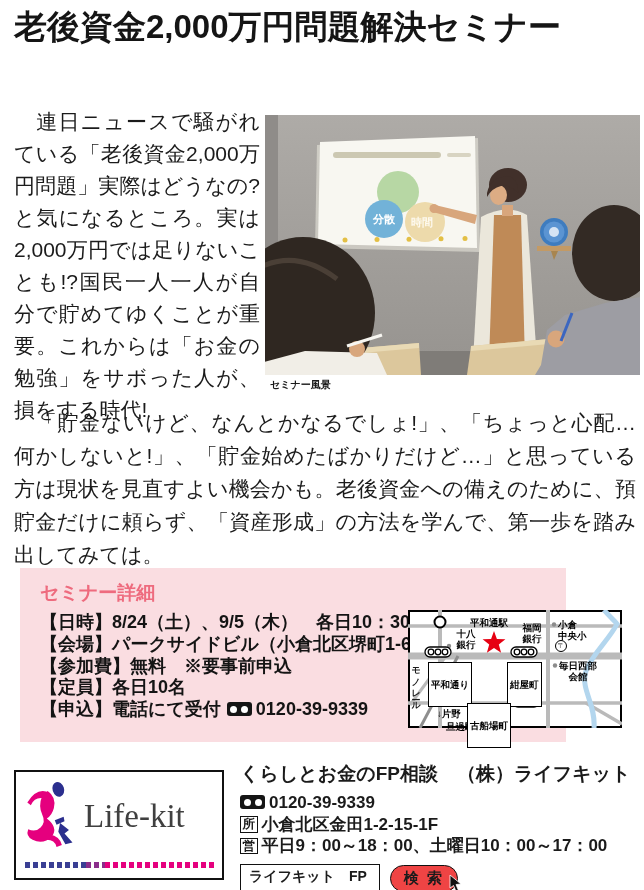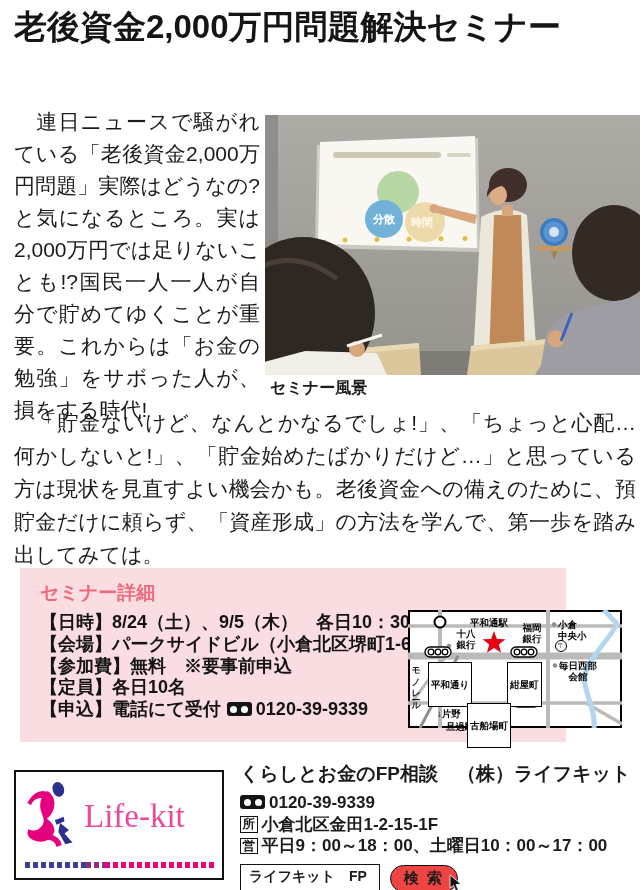--- a/index.html
+++ b/index.html
@@ -5,21 +5,21 @@
   html,body{margin:0;padding:0;background:#fff;}
   .page{position:relative;width:644px;height:890px;background:#ffffff;overflow:hidden;
         font-family:"Liberation Sans",sans-serif;color:#1b1b1b;}
   
   .title{position:absolute;left:14px;top:4px;font-size:33px;font-weight:900;
          line-height:45px;color:#151515;letter-spacing:0;}
   
   .p1{position:absolute;left:14px;top:106px;width:246px;font-size:21px;line-height:32px;
       text-align:justify;font-weight:500;margin:0;}
   .photo{position:absolute;left:265px;top:115px;width:375px;height:260px;}
-  .caption{position:absolute;left:270px;top:378px;font-size:16px;font-weight:600;}
+  .caption{position:absolute;left:270px;top:378px;font-size:10px;font-weight:600;}
   .p2{position:absolute;left:14px;top:406px;width:622px;font-size:21px;line-height:33px;
       text-align:justify;font-weight:500;margin:0;}
   
   .seminar-box{position:absolute;left:20px;top:568px;width:546px;height:174px;background:#fadde1;}
   .seminar-heading{position:absolute;left:20px;top:12px;font-size:19px;font-weight:800;color:#ee6b7e;margin:0;}
   .seminar-list{position:absolute;left:20px;top:44px;margin:0;padding:0;list-style:none;
                 font-size:18px;line-height:21.8px;font-weight:600;color:#141414;}
   .freedial{display:inline-block;width:25px;height:14px;background:#151515;border-radius:3px;
             position:relative;vertical-align:-1px;margin:0 4px 0 6px;}
   .freedial::before,.freedial::after{content:"";position:absolute;top:3.5px;width:7px;height:7px;
@@ -34,21 +34,21 @@
   .map-box{position:absolute;font-size:9.5px;line-height:11px;font-weight:700;color:#000;
            background:#fff;border:1.5px solid #000;padding:16px 2px;white-space:nowrap;}
   .map-vert{position:absolute;left:1px;top:50px;height:64px;font-size:9px;font-weight:600;
             writing-mode:vertical-rl;text-orientation:upright;letter-spacing:1px;}
   .postmark{position:absolute;left:147px;top:30px;width:10px;height:10px;border:1px solid #000;
             border-radius:50%;font-size:7px;line-height:10px;text-align:center;background:#fff;}
   
   .logo-box{position:absolute;left:14px;top:770px;width:206px;height:106px;background:#fff;
             border:2.5px solid #111;}
   .logo-text{position:absolute;left:68px;top:26px;font-family:"Liberation Serif",serif;
-             font-size:33px;color:#ec4899;}
+             font-size:33px;color:#404040;}
   .dots{position:absolute;left:9px;right:7px;top:90px;height:6px;display:flex;}
   .dots .d-blue{width:32%;background:repeating-linear-gradient(90deg,#3a3f94 0 4.6px,transparent 4.6px 8px);}
   .dots .d-purple{width:10%;background:repeating-linear-gradient(90deg,#8b2d8b 0 4.6px,transparent 4.6px 8px);}
   .dots .d-pink{width:58%;background:repeating-linear-gradient(90deg,#e5007e 0 4.6px,transparent 4.6px 8px);}
   .company{position:absolute;left:240px;top:761px;width:400px;}
   .company-title{font-size:19px;font-weight:800;margin-bottom:6px;}
   .company .line{font-size:17px;font-weight:600;line-height:20.5px;margin-bottom:1px;}
   .boxchar{display:inline-block;border:1.3px solid #111;font-size:12.5px;line-height:14.5px;
            padding:0 1.5px;margin-right:4px;vertical-align:1.5px;font-weight:600;}
   .search-row{margin-top:7px;display:flex;align-items:center;}

